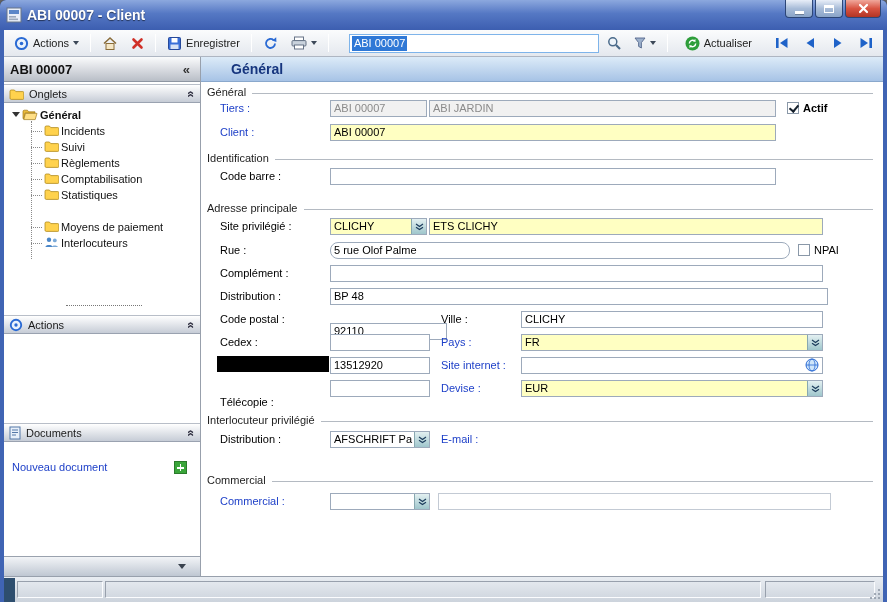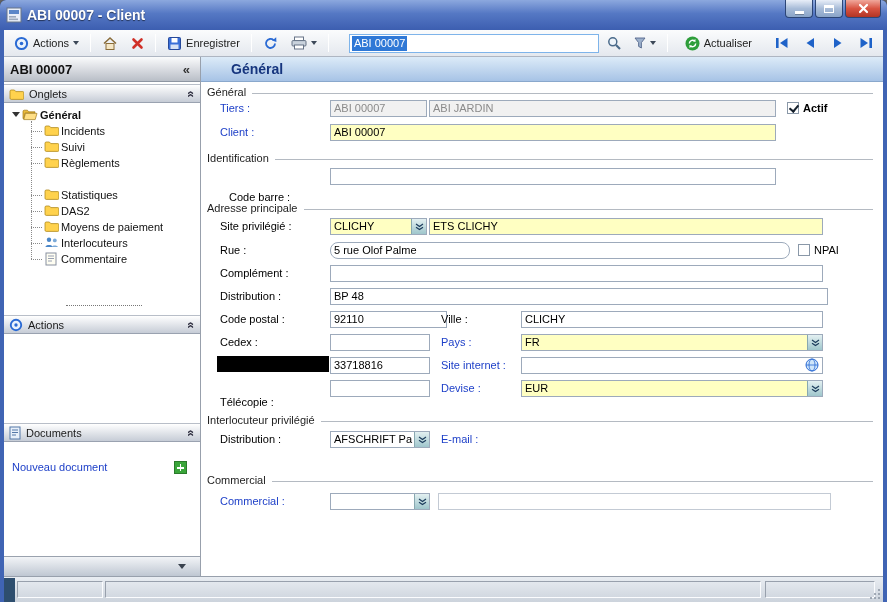--- a/index.html
+++ b/index.html
@@ -314,55 +314,46 @@
           <path d="M1 3.2 C1 2.5 1.5 2 2.2 2 H5.4 L6.8 3.6 H13.8 C14.4 3.6 14.8 4 14.8 4.6 V10.4 C14.8 11 14.4 11.4 13.8 11.4 H2.2 C1.5 11.4 1 10.9 1 10.2 Z" fill="#ffd24d" stroke="#b08a20" stroke-width="0.8"></path>
         </svg>
       <span class="tlabel">Suivi</span>
     </div>
     <div class="titem child" style="top:98px;">
       <svg class="ticon" style="left:40px;" width="15" height="12" viewBox="0 0 15 12">
           <path d="M1 3.2 C1 2.5 1.5 2 2.2 2 H5.4 L6.8 3.6 H13.8 C14.4 3.6 14.8 4 14.8 4.6 V10.4 C14.8 11 14.4 11.4 13.8 11.4 H2.2 C1.5 11.4 1 10.9 1 10.2 Z" fill="#ffd24d" stroke="#b08a20" stroke-width="0.8"></path>
         </svg>
       <span class="tlabel">Règlements</span>
     </div>
+    <div class="titem child" style="top:114px;">
+      <svg class="ticon" style="left:40px;" width="15" height="12" viewBox="0 0 15 12">
+          <path d="M1 3.2 C1 2.5 1.5 2 2.2 2 H5.4 L6.8 3.6 H13.8 C14.4 3.6 14.8 4 14.8 4.6 V10.4 C14.8 11 14.4 11.4 13.8 11.4 H2.2 C1.5 11.4 1 10.9 1 10.2 Z" fill="#ffd24d" stroke="#b08a20" stroke-width="0.8"></path>
+        </svg>
+      <span class="tlabel">Comptabilisation</span>
+    </div>
     <div class="titem child" style="top:130px;">
       <svg class="ticon" style="left:40px;" width="15" height="12" viewBox="0 0 15 12">
           <path d="M1 3.2 C1 2.5 1.5 2 2.2 2 H5.4 L6.8 3.6 H13.8 C14.4 3.6 14.8 4 14.8 4.6 V10.4 C14.8 11 14.4 11.4 13.8 11.4 H2.2 C1.5 11.4 1 10.9 1 10.2 Z" fill="#ffd24d" stroke="#b08a20" stroke-width="0.8"></path>
         </svg>
       <span class="tlabel">Statistiques</span>
-    </div>
-    <div class="titem child" style="top:146px;">
-      <svg class="ticon" style="left:40px;" width="15" height="12" viewBox="0 0 15 12">
-          <path d="M1 3.2 C1 2.5 1.5 2 2.2 2 H5.4 L6.8 3.6 H13.8 C14.4 3.6 14.8 4 14.8 4.6 V10.4 C14.8 11 14.4 11.4 13.8 11.4 H2.2 C1.5 11.4 1 10.9 1 10.2 Z" fill="#ffd24d" stroke="#b08a20" stroke-width="0.8"></path>
-        </svg>
-      <span class="tlabel">DAS2</span>
     </div>
     <div class="titem child" style="top:162px;">
       <svg class="ticon" style="left:40px;" width="15" height="12" viewBox="0 0 15 12">
           <path d="M1 3.2 C1 2.5 1.5 2 2.2 2 H5.4 L6.8 3.6 H13.8 C14.4 3.6 14.8 4 14.8 4.6 V10.4 C14.8 11 14.4 11.4 13.8 11.4 H2.2 C1.5 11.4 1 10.9 1 10.2 Z" fill="#ffd24d" stroke="#b08a20" stroke-width="0.8"></path>
         </svg>
       <span class="tlabel">Moyens de paiement</span>
     </div>
     <div class="titem child" style="top:178px;padding-left:36px;">
       <svg class="ticon" style="left:40px;" width="15" height="13" viewBox="0 0 15 13">
         <circle cx="5" cy="3.8" r="2.2" fill="#4a86c8"></circle>
           <path d="M1.5 11 C1.5 8.4 8.5 8.4 8.5 11 Z" fill="#4a86c8"></path>
         <circle cx="10.8" cy="4.4" r="1.9" fill="#7caad8"></circle>
           <path d="M7.8 11 C7.8 9 13.8 9 13.8 11 Z" fill="#7caad8"></path>
       </svg>
       <span class="tlabel">Interlocuteurs</span>
-    </div>
-    <div class="titem child" style="top:194px;">
-      <svg class="ticon" style="left:41px;" width="12" height="14" viewBox="0 0 12 14">
-        <rect x="1" y="1" width="10" height="12" fill="#fffef2" stroke="#8890a0"></rect>
-        <line x1="3" y1="4" x2="9" y2="4" stroke="#98a0b4"></line>
-          <line x1="3" y1="6.5" x2="9" y2="6.5" stroke="#98a0b4"></line>
-          <line x1="3" y1="9" x2="7" y2="9" stroke="#98a0b4"></line>
-      </svg>
-      <span class="tlabel">Commentaire</span>
     </div>
 
     <div class="dotted-sep" style="top:248px;"></div>
 
     <div class="panelbar" style="top:258px;">
       <svg width="14" height="14" viewBox="0 0 15 15">
         <circle cx="7.5" cy="7.5" r="5.6" fill="#eaf2fc" stroke="#2a6ad4" stroke-width="2"></circle>
         <circle cx="7.5" cy="7.5" r="1.8" fill="#2a6ad4"></circle>
       </svg>
       <span class="pb-text">Actions</span>
@@ -404,21 +395,21 @@
     <div class="field disabled" style="left:228px; top:43px; width:347px;">ABI JARDIN</div>
     <span class="checkbox checked" style="left:586px; top:45px;"></span>
     <span class="lbl" style="left:602px; top:45px; font-weight:bold;">Actif</span>
     <span class="lbl link" style="left:19px; top:69px;">Client :</span>
     <div class="field yellow" style="left:129px; top:67px; width:446px;">ABI 00007</div>
 
     <div class="group" style="top:95px;">
       <span>Identification</span>
         <i class="rule"></i>
     </div>
-    <span class="lbl" style="left:28px; top:113px;margin-top:21px;">Code barre :</span>
+    <span class="lbl" style="left:19px; top:113px;">Code barre :</span>
     <div class="field" style="left:129px; top:111px; width:446px;"></div>
 
     <div class="group" style="top:145px;">
       <span>Adresse principale</span>
         <i class="rule"></i>
     </div>
     <span class="lbl" style="left:19px; top:163px;">Site privilégié :</span>
     <div class="field yellow combo" style="left:129px; top:161px; width:97px;">
       <span>CLICHY</span>
       <span class="combo-btn">
@@ -434,38 +425,38 @@
     <span class="checkbox" style="left:597px; top:187px;"></span>
     <span class="lbl" style="left:613px; top:187px;">NPAI</span>
 
     <span class="lbl" style="left:19px; top:210px;">Complément :</span>
     <div class="field" style="left:129px; top:208px; width:493px;"></div>
 
     <span class="lbl" style="left:19px; top:233px;">Distribution :</span>
     <div class="field" style="left:129px; top:231px; width:498px;">BP 48</div>
 
     <span class="lbl" style="left:19px; top:256px;">Code postal :</span>
-    <div class="field" style="left:129px; top:254px; width:117px;">92110</div>
+    <div class="field" style="left:129px; top:266px; width:117px;">92110</div>
     <span class="lbl" style="left:240px; top:256px;">Ville :</span>
     <div class="field" style="left:320px; top:254px; width:302px;">CLICHY</div>
 
     <span class="lbl" style="left:19px; top:279px;">Cedex :</span>
     <div class="field" style="left:129px; top:277px; width:100px;"></div>
     <span class="lbl link" style="left:240px; top:279px;">Pays :</span>
     <div class="field yellow combo" style="left:320px; top:277px; width:302px;">
       <span>FR</span>
       <span class="combo-btn">
         <svg width="9" height="8" viewBox="0 0 9 8">
             <path d="M1 1 L4.5 3.4 L8 1 M1 4.2 L4.5 6.6 L8 4.2" stroke="#1c3c5c" stroke-width="1.2" fill="none"></path>
           </svg>
       </span>
     </div>
 
     <div class="redacted" style="left:16px; top:299px; width:112px; height:16px;"></div>
-    <div class="field" style="left:129px; top:300px; width:100px;">33718816</div>
+    <div class="field" style="left:129px; top:300px; width:100px;">13512920</div>
     <span class="lbl link" style="left:240px; top:302px;">Site internet :</span>
     <div class="field" style="left:320px; top:300px; width:302px;"></div>
     <svg class="globe-btn" style="left:604px; top:301px;" width="14" height="14" viewBox="0 0 14 14">
       <circle cx="7" cy="7" r="6" fill="#cfe6fa" stroke="#2a6ad4"></circle>
       <ellipse cx="7" cy="7" rx="3" ry="6" fill="none" stroke="#2a6ad4" stroke-width="0.8"></ellipse>
       <line x1="1" y1="7" x2="13" y2="7" stroke="#2a6ad4" stroke-width="0.8"></line>
     </svg>
 
     <span class="lbl" style="left:19px; top:339px;">Télécopie :</span>
     <div class="field" style="left:129px; top:323px; width:100px;"></div>

